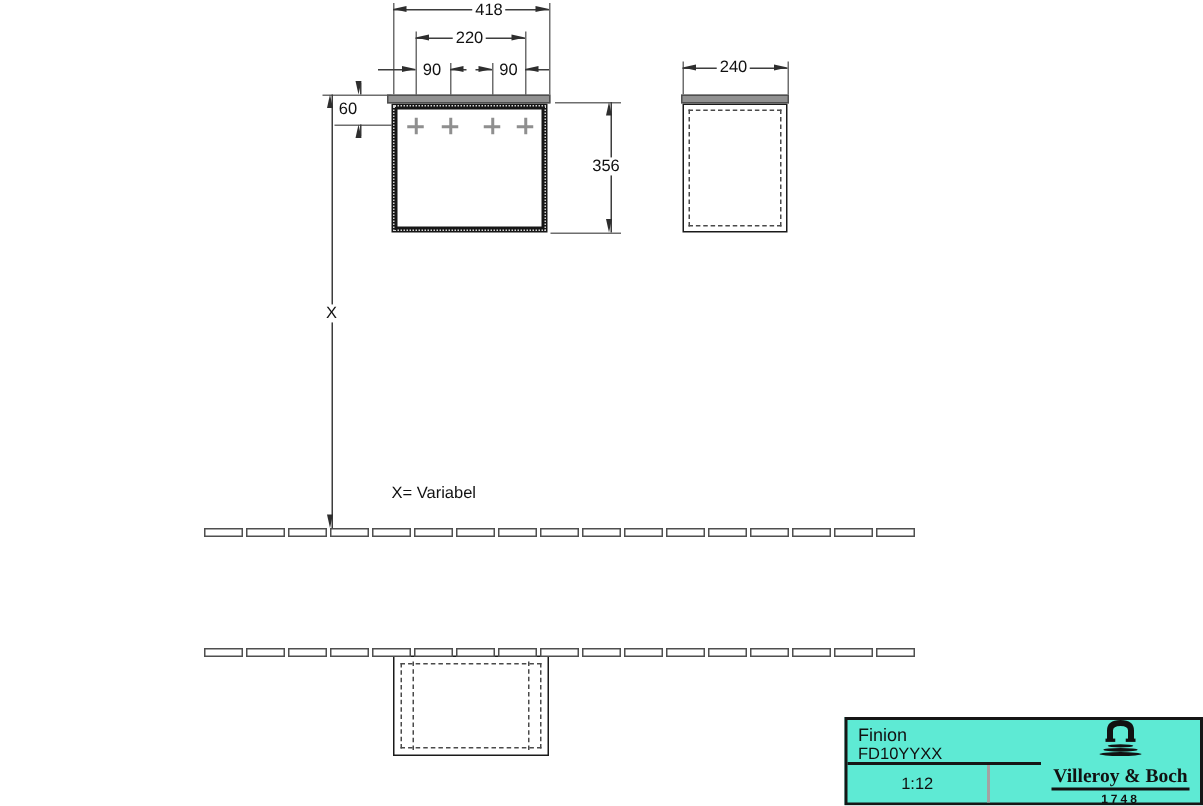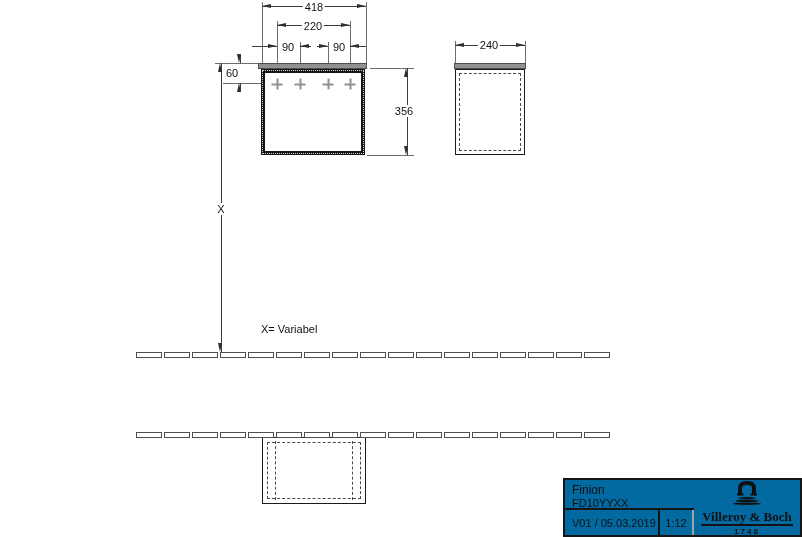--- a/index.html
+++ b/index.html
@@ -25,21 +25,21 @@
   .thinbox{position:absolute;border:1.5px solid #1a1a1a;background:#fff;box-sizing:border-box;}
   .dashed-rect{position:absolute;border:1px dashed #4a4a4a;box-sizing:border-box;}
   .vdash{position:absolute;width:0;border-left:1px dashed #4a4a4a;}
   .cross{position:absolute;width:11px;height:11px;transform:translate(-50%,-50%);}
   .cross::before{content:"";position:absolute;left:0;right:0;top:4.5px;height:2px;background:var(--marker,#8f8f8f);}
   .cross::after{content:"";position:absolute;top:0;bottom:0;left:4.5px;width:2px;background:var(--marker,#8f8f8f);}
   .floor{position:absolute;display:flex;gap:2px;}
   .plank{flex:none;width:26px;height:6px;border:1px solid #4f4f4f;box-sizing:border-box;background:#fff;}
   .note{position:absolute;font-size:11px;color:#111;transform:translateY(-50%);white-space:nowrap;}
   
-  .tb{position:absolute;border:2px solid #161616;box-sizing:border-box;background:#0369a1;display:grid;
+  .tb{position:absolute;border:2px solid #161616;box-sizing:border-box;background:#5eead4;display:grid;
       grid-template-columns:95px 34px 1fr;grid-template-rows:30px 1fr;color:#111;}
   .tb-product{grid-column:1/3;border-bottom:2px solid #161616;padding:3px 0 0 7px;line-height:1.2;}
   .tb-product .l1{font-size:12px;}
   .tb-product .l2{font-size:11px;}
   .tb-version{border-right:2px solid #161616;display:flex;align-items:center;padding-left:7px;font-size:11px;white-space:nowrap;}
   .tb-scale{border-right:2px solid #a3a3a3;display:flex;align-items:center;justify-content:center;font-size:11px;}
   .tb-logo{grid-column:3;grid-row:1/3;display:flex;flex-direction:column;align-items:center;justify-content:center;padding-top:1px;}
   .brand{font-family:"Liberation Serif",serif;font-weight:700;font-size:13px;line-height:1.05;
          border-bottom:2px solid #111;padding:0 1px 1px;white-space:nowrap;}
   .year{font-size:8px;font-weight:700;letter-spacing:2px;margin-top:1px;}
@@ -69,21 +69,21 @@
   <div class="cross" style="left:328px;top:84px"></div>
   <div class="cross" style="left:350px;top:84px"></div>
 
   <div class="topbar" style="left:454px;top:63px;width:72px;height:6px"></div>
   <div class="thinbox" style="left:455px;top:69px;width:70px;height:86px"></div>
   <div class="dashed-rect" style="left:459px;top:73px;width:62px;height:78px"></div>
 
   <div class="hl" style="left:262px;top:6px;width:104px"></div>
   <div class="arr l" style="left:262px;top:4px"></div>
   <div class="arr r" style="left:357px;top:4px"></div>
-  <div class="dt" style="left:314px;top:7px">418</div>
+  <div class="dt" style="left:326px;top:7px">418</div>
 
   <div class="hl" style="left:277px;top:25px;width:73px"></div>
   <div class="arr l" style="left:277px;top:23px"></div>
   <div class="arr r" style="left:341px;top:23px"></div>
   <div class="dt" style="left:313px;top:26px">220</div>
 
   <div class="hl" style="left:252px;top:46px;width:25px"></div>
   <div class="arr r" style="left:268px;top:44px"></div>
   <div class="hl" style="left:300px;top:46px;width:11px"></div>
   <div class="arr l" style="left:300px;top:44px"></div>
@@ -160,21 +160,20 @@
       <div class="plank"></div>
       <div class="plank"></div>
       <div class="plank"></div>
     </div>
 
   <div class="tb" style="left:563px;top:478px;width:239px;height:59px">
     <div class="tb-product">
       <div class="l1">Finion</div>
       <div class="l2">FD10YYXX</div>
     </div>
-    <div class="tb-version">V01 / 05.03.2019</div>
     <div class="tb-scale">1:12</div>
     <div class="tb-logo">
       <span>
         <svg width="32" height="26" viewBox="0 0 32 26" aria-hidden="true">
           <path d="M9 15 V8 Q9 3 16 3 Q23 3 23 8 V15" fill="none" stroke="#111" stroke-width="4"></path>
           <rect x="6" y="13.4" width="6.5" height="2.2" fill="#111"></rect>
           <rect x="19.5" y="13.4" width="6.5" height="2.2" fill="#111"></rect>
           <ellipse cx="16" cy="18.2" rx="8.5" ry="1.1" fill="#111"></ellipse>
           <ellipse cx="16" cy="20.9" rx="11.5" ry="1.2" fill="#111"></ellipse>
           <ellipse cx="16" cy="23.7" rx="14" ry="1.3" fill="#111"></ellipse>

